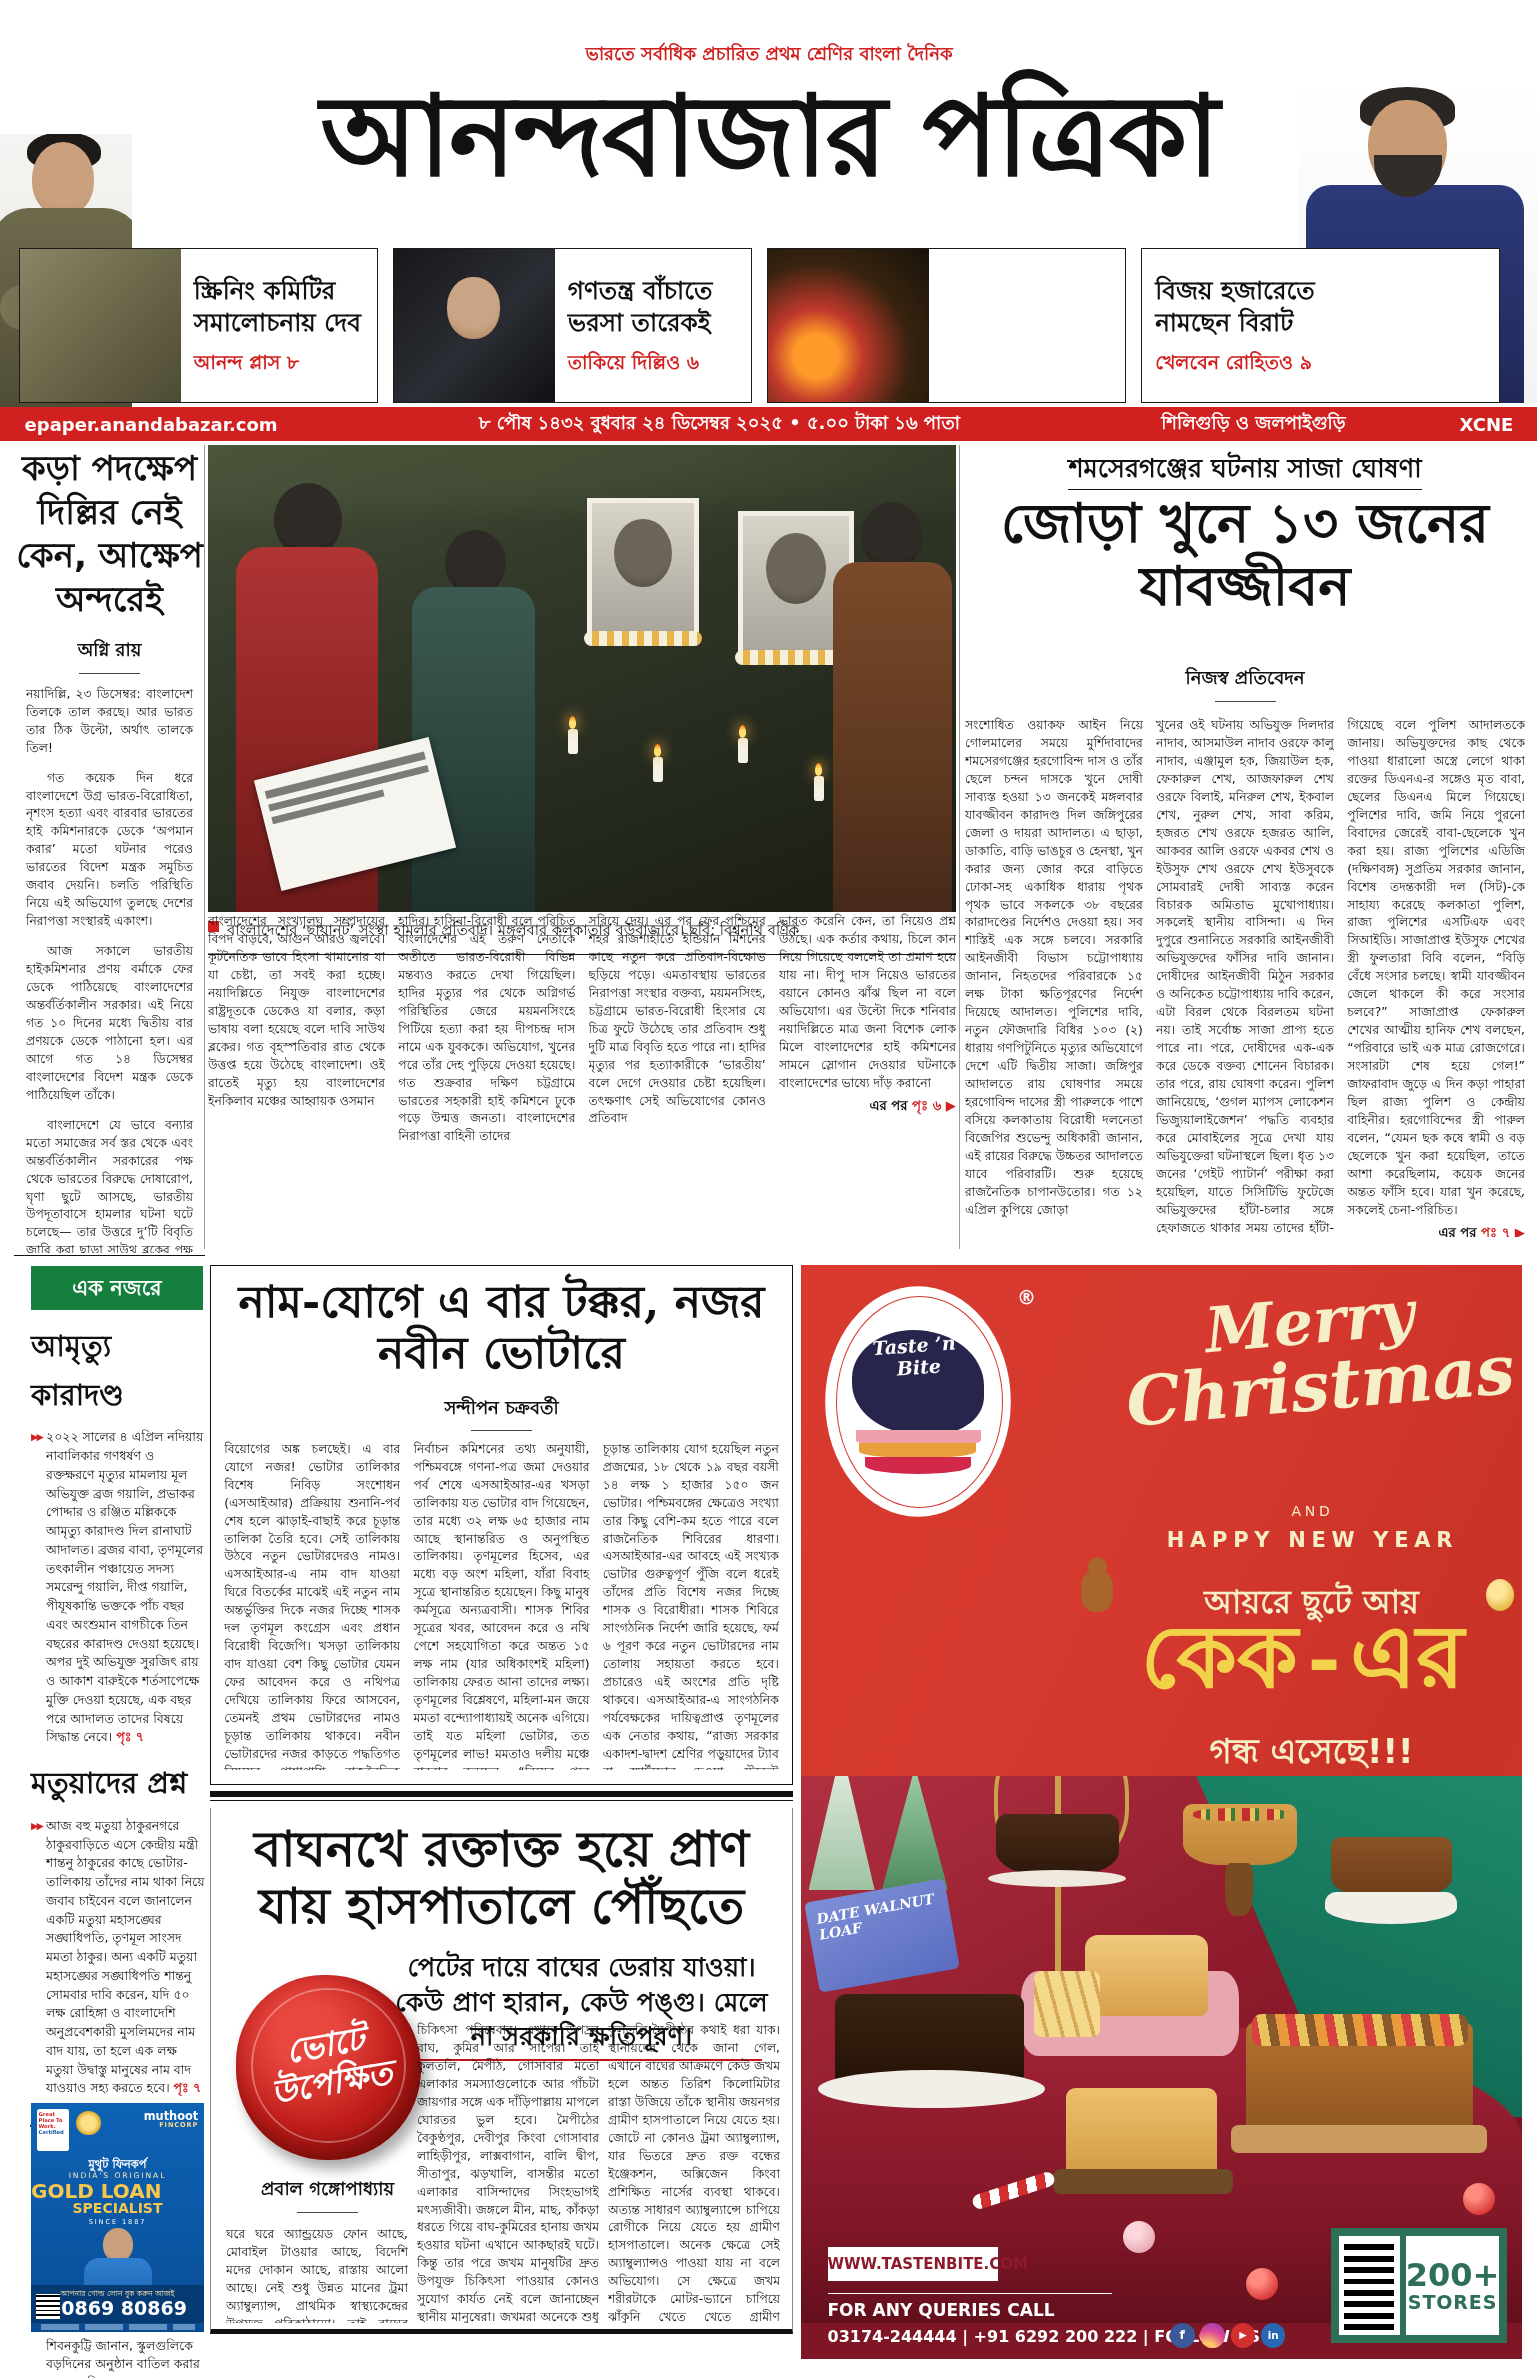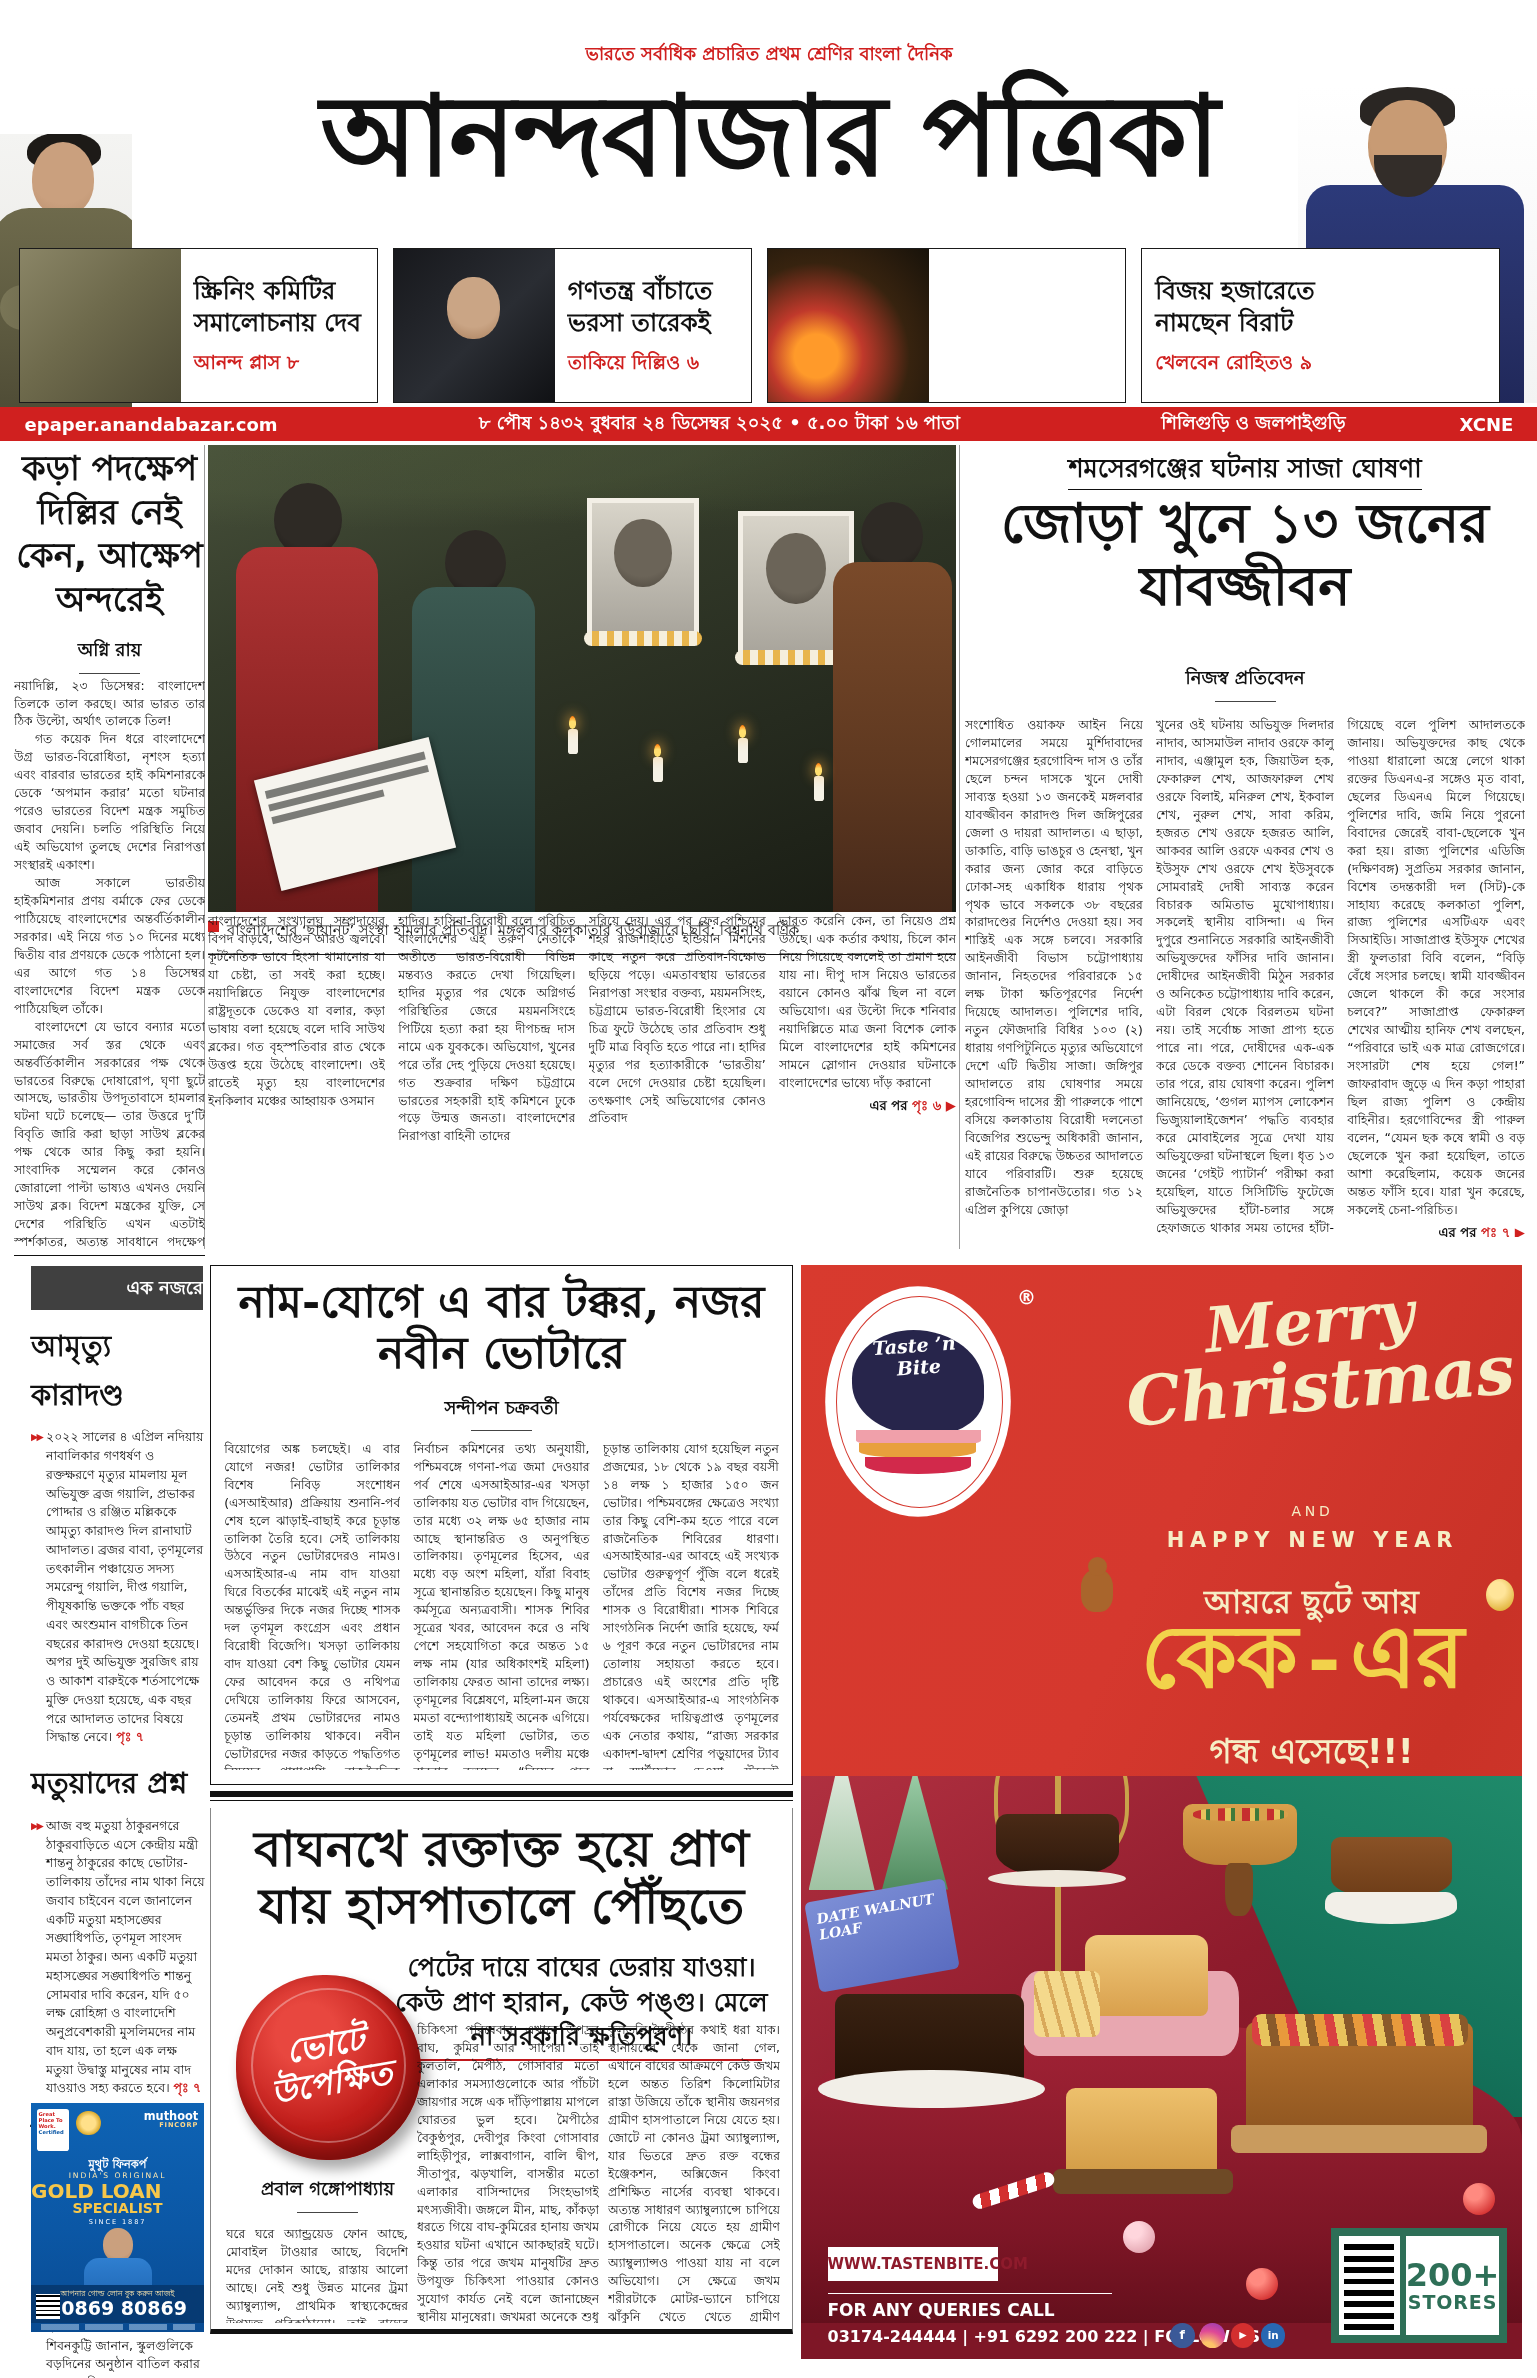--- a/index.html
+++ b/index.html
@@ -47,21 +47,21 @@
   .redbar .sp{flex:1;}
   
   .vline{width:0;border-left:0.9px solid #9c9c9c;}
   .hline{height:0;border-top:1.9px solid #111;}
   
   .lead-left{left:14px;top:447px;width:191px;height:806px;overflow:hidden;}
   .lead-left h1{margin:0;font-size:34px;line-height:1.28;text-align:center;font-weight:bold;}
   .byline{margin:15px auto 3.8px;text-align:center;font-weight:bold;font-size:18px;}
   .byline::after{content:"";display:block;width:61px;margin:5.7px auto 0;border-top:1.9px solid #444;}
   .bodytext{font-size:12.3px;line-height:1.46;text-align:justify;}
-  .bodytext p{margin:0;}
+  .bodytext p{margin:12px;}
   .bodytext p + p{text-indent:21px;}
   
   .vigil{left:208px;top:445px;width:748px;height:467px;overflow:hidden;
          background:linear-gradient(160deg,#47503a 0%,#343b2a 30%,#262b1f 65%,#181b13 100%);}
   .pd{position:absolute;}
   .leaf{left:0;top:0;width:748px;height:85px;background:radial-gradient(ellipse at 20% 0%,#55624044 0 40%,transparent 70%),
         radial-gradient(ellipse at 70% 0%,#3f4a3055 0 40%,transparent 70%);}
   .frame{border:5.7px solid #f3efe6;background:linear-gradient(180deg,#d8d4c9 0%,#a8a49b 100%);}
   .frame .face{position:absolute;left:22%;top:12%;width:56%;height:52%;border-radius:50%;
                background:radial-gradient(circle at 50% 40%,#6b6458 0 60%,#4c463d 100%);}
@@ -82,22 +82,22 @@
   .jumpline{text-align:right;font-weight:bold;font-size:13.2px;margin-top:3.8px;}
   
   .kicker{left:965px;top:449px;width:560px;text-align:center;font-size:25.6px;font-weight:bold;}
   .kicker span{border-bottom:1.9px solid #111;padding-bottom:5.7px;}
   .main-h{left:965px;top:492px;width:560px;text-align:center;font-size:54px;font-weight:bold;line-height:1.16;
           font-family:"DejaVu Serif",serif;}
   .main-by{left:965px;top:664px;width:560px;}
   .maincols{left:965px;top:717px;width:560px;height:520px;display:flex;gap:13.2px;overflow:hidden;}
   
   .sidebar{left:14px;top:1255px;width:191px;height:840px;border-top:1.9px solid #111;padding-top:9.5px;box-sizing:border-box;}
-  .onelook-hd{width:172px;margin-left:17px;height:44px;background:#404040;color:#fff;font-size:18px;font-weight:bold;
-              text-align:right;line-height:44px;}
+  .onelook-hd{width:172px;margin-left:17px;height:44px;background:#15803d;color:#fff;font-size:21px;font-weight:bold;
+              text-align:center;line-height:44px;}
   .ol-title{font-size:29px;font-weight:bold;margin:13.2px 0 7.6px 17px;}
   .ol-text{margin-left:17px;padding-left:15px;position:relative;font-size:12.5px;line-height:1.5;text-align:left;}
   .ol-mark{position:absolute;left:0;top:1.9px;color:#d0201f;font-size:9.5px;letter-spacing:-1.9px;}
   .ol-page{color:#d0201f;font-weight:bold;}
   
   .muthoot{left:31px;top:2103px;width:173px;height:229px;background:linear-gradient(180deg,#0e63b4 0%,#0b57a5 55%,#094b92 100%);
            overflow:hidden;color:#fff;}
   .mt-badge{position:absolute;left:5.7px;top:5.7px;width:32px;height:42px;background:#fff;border-radius:2.8px;
             font-size:5.2px;color:#d0201f;font-weight:bold;padding:1.9px;box-sizing:border-box;line-height:1.2;}
   .mt-badge .cert{color:#0b57a5;}

